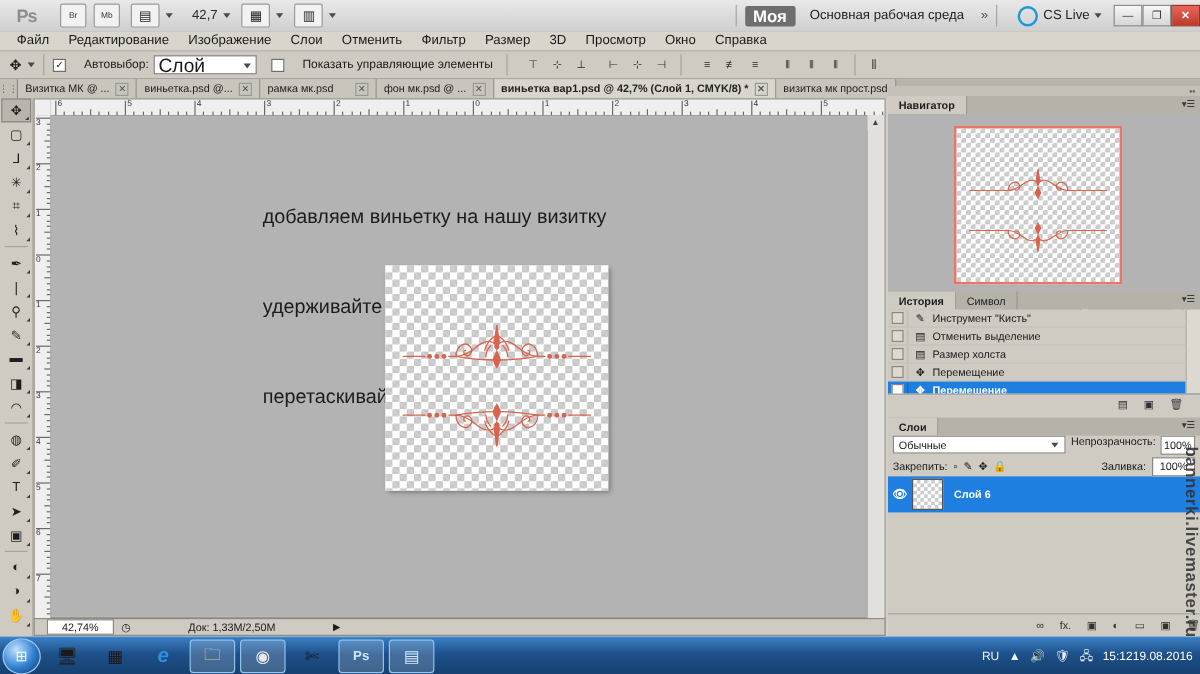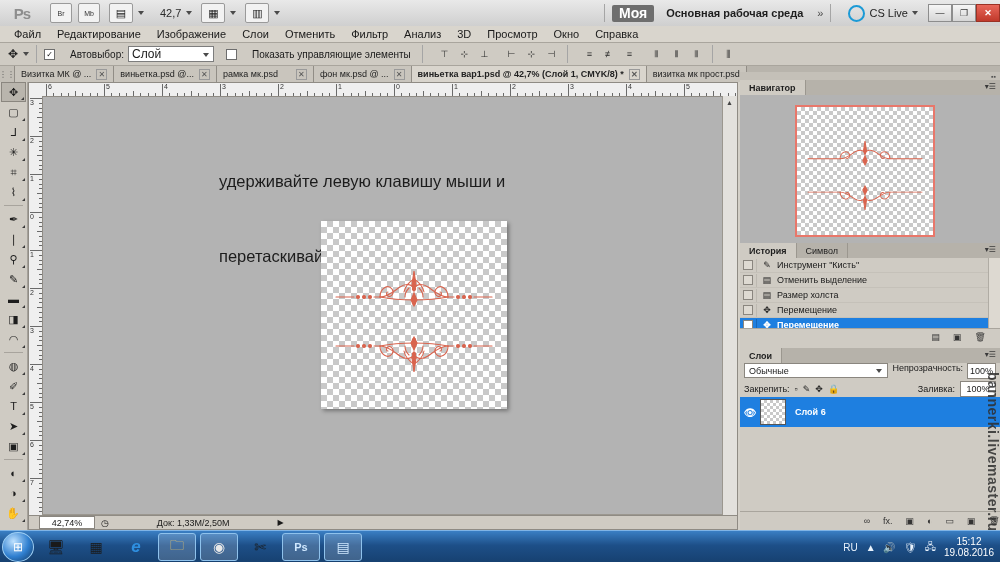--- a/index.html
+++ b/index.html
@@ -19,43 +19,43 @@
   .tbtn{width:20px;height:18px;margin-left:6px;border:1px solid #9a9a9a;background:#f2f2f2;
     display:flex;align-items:center;justify-content:center;font-size:7px;color:#333;border-radius:2px;}
   .tbtn2{width:22px;height:18px;margin-left:9px;border:1px solid #9a9a9a;background:#f2f2f2;
     display:flex;align-items:center;justify-content:center;border-radius:2px;position:relative;}
   .caret{width:0;height:0;border-left:3px solid transparent;border-right:3px solid transparent;
     border-top:4px solid #4a4a4a;margin-left:5px;}
   .zoomval{margin-left:16px;font-size:11px;color:#2b2b2b;}
   .sep-v{width:1px;height:18px;background:#a5a5a5;margin:0 7px;}
   .ws-chip{height:17px;padding:0 7px;background:#6e6e6e;color:#fff;font-size:14px;font-weight:bold;
     display:flex;align-items:center;border-radius:2px;}
-  .ws-label{margin-left:12px;font-size:11px;font-weight:bold;color:#1d1d1d;}
+  .ws-label{margin-left:12px;font-size:11px;font-weight:normal;color:#1d1d1d;}
   .dbl-arrow{margin-left:14px;font-size:11px;color:#4a4a4a;}
   .cslive{display:flex;align-items:center;margin-left:10px;font-size:11px;color:#1d1d1d;}
   .cs-o{width:13px;height:13px;border:2px solid #1b9ad6;border-radius:50%;margin-right:4px;}
   .winbtns{display:flex;margin-left:10px;}
   .wb{width:22px;height:16px;border:1px solid #8d8d8d;background:linear-gradient(#f6f6f6,#d6d6d6);
     display:flex;align-items:center;justify-content:center;font-size:9px;color:#333;}
   .wb.close{background:linear-gradient(#e8675a,#c0392b);color:#fff;border-color:#9a3225;font-weight:bold;}
 
   
   .menubar{position:absolute;left:0;top:26px;width:1000px;height:17px;background:#d9d5cd;
     border-bottom:1px solid #a9a59d;display:flex;align-items:center;padding-left:6px;box-sizing:border-box;}
   .menubar span{padding:0 8px;font-size:11px;color:#1a1a1a;line-height:17px;}
 
   
   .optbar{position:absolute;left:0;top:43px;width:1000px;height:23px;background:#cfcbc3;
     border-bottom:1px solid #a9a59d;display:flex;align-items:center;padding-left:8px;box-sizing:border-box;}
   .move-ico{font-size:12px;color:#222;}
   .ck{width:9px;height:9px;border:1px solid #6d6d6d;background:#fff;display:inline-flex;
     align-items:center;justify-content:center;font-size:8px;color:#111;margin-right:4px;}
   .opt-lbl{font-size:10px;color:#1a1a1a;margin-right:4px;margin-left:11px;}
-  .sel{width:86px;height:16px;border:1px solid #7d7d7d;background:#fff;font-size:12px;
-    display:flex;align-items:flex-end;padding:0 3px;box-sizing:border-box;position:relative;}
+  .sel{width:86px;height:16px;border:1px solid #7d7d7d;background:#fff;font-size:16px;
+    display:flex;align-items:flex-start;padding:0 3px;box-sizing:border-box;position:relative;}
   .sel .caret{position:absolute;right:4px;top:6px;margin:0;}
   .align-grp{display:flex;align-items:center;gap:3px;margin-left:6px;}
   .aic{width:15px;height:15px;border:1px solid transparent;display:flex;align-items:center;
     justify-content:center;font-size:9px;color:#2a2a2a;}
 
   
   .tabsrow{position:absolute;left:0;top:66px;width:1000px;height:16px;background:#b8b4ac;display:flex;align-items:flex-end;}
   .tabgrip{width:14px;height:16px;background:#c3bfb7;display:flex;align-items:center;justify-content:center;
     font-size:8px;color:#555;border-right:1px solid #918d86;}
   .dtab{height:16px;background:#c9c5bd;border-right:1px solid #918d86;display:flex;align-items:center;
@@ -165,21 +165,21 @@
   
   .taskbar{position:absolute;left:0;top:530px;width:1000px;height:32px;
     background:linear-gradient(#3a7fc4,#1d4f88 45%,#16406f);border-top:1px solid #7fb4e6;display:flex;align-items:center;}
   .startorb{width:30px;height:28px;margin-left:2px;border-radius:50%;
     background:radial-gradient(circle at 35% 30%,#bfe2ff,#2f7fd0 55%,#12365e);border:1px solid #9fd0f5;
     display:flex;align-items:center;justify-content:center;font-size:12px;color:#fff;}
   .tbitem{width:36px;height:26px;margin-left:4px;display:flex;align-items:center;justify-content:center;
     border-radius:3px;font-size:14px;}
   .tbitem.framed{border:1px solid #8fc2ec;background:rgba(255,255,255,.18);}
   .tray{margin-left:auto;display:flex;align-items:center;gap:8px;color:#e9f3fd;font-size:10px;padding-right:6px;}
-  .clock{display:flex;flex-direction:column;align-items:center;line-height:11px;font-size:10px;color:#fff;}
+  .clock{display:flex;flex-direction:row;align-items:center;line-height:11px;font-size:10px;color:#fff;}
   .icon-sq{display:inline-block;}
 </style>
 </head>
 <body>
 
 <div class="app">
 
   <div class="appbar">
     <div class="ps-logo">Ps</div>
     <div class="tbtn">Br</div>
@@ -218,21 +218,21 @@
     </div>
   </div>
 
   <div class="menubar">
     <span>Файл</span>
     <span>Редактирование</span>
     <span>Изображение</span>
     <span>Слои</span>
     <span>Отменить</span>
     <span>Фильтр</span>
-    <span>Анализ</span>
+    <span>Размер</span>
     <span>3D</span>
     <span>Просмотр</span>
     <span>Окно</span>
     <span>Справка</span>
   </div>
 
   <div class="optbar">
     <span class="move-ico">✥</span>
     <span class="caret"></span>
     <div class="sep-v"></div>
@@ -548,20 +548,21 @@
         <div class="rtickv" style="top: 415.25px; width: 3px;"></div>
         <div class="rlabv" style="top: 383px;">7</div>
         <div class="rtickv" style="top: 420px; width: 12px;"></div>
         <div class="rtickv" style="top: 424.75px; width: 3px;"></div>
         <div class="rtickv" style="top: 429.5px; width: 3px;"></div>
         <div class="rlabv" style="top: 421px;">8</div>
       </div>
 
     <div class="canvasgray">
       <div class="captiontxt">
+        <div>добавляем виньетку на нашу визитку</div>
         <div>удерживайте левую клавишу мыши и</div>
         <div>перетаскивайте в нужное окно</div>
       </div>
 
       <div class="artboard">
         <svg width="186" height="188" viewBox="0 0 186 188">
           <g stroke="#d9644e" stroke-width="1.1" fill="none" stroke-linecap="round">
 
             <g transform="translate(93,76)">
               <path d="M-78,0 H-60"></path>

